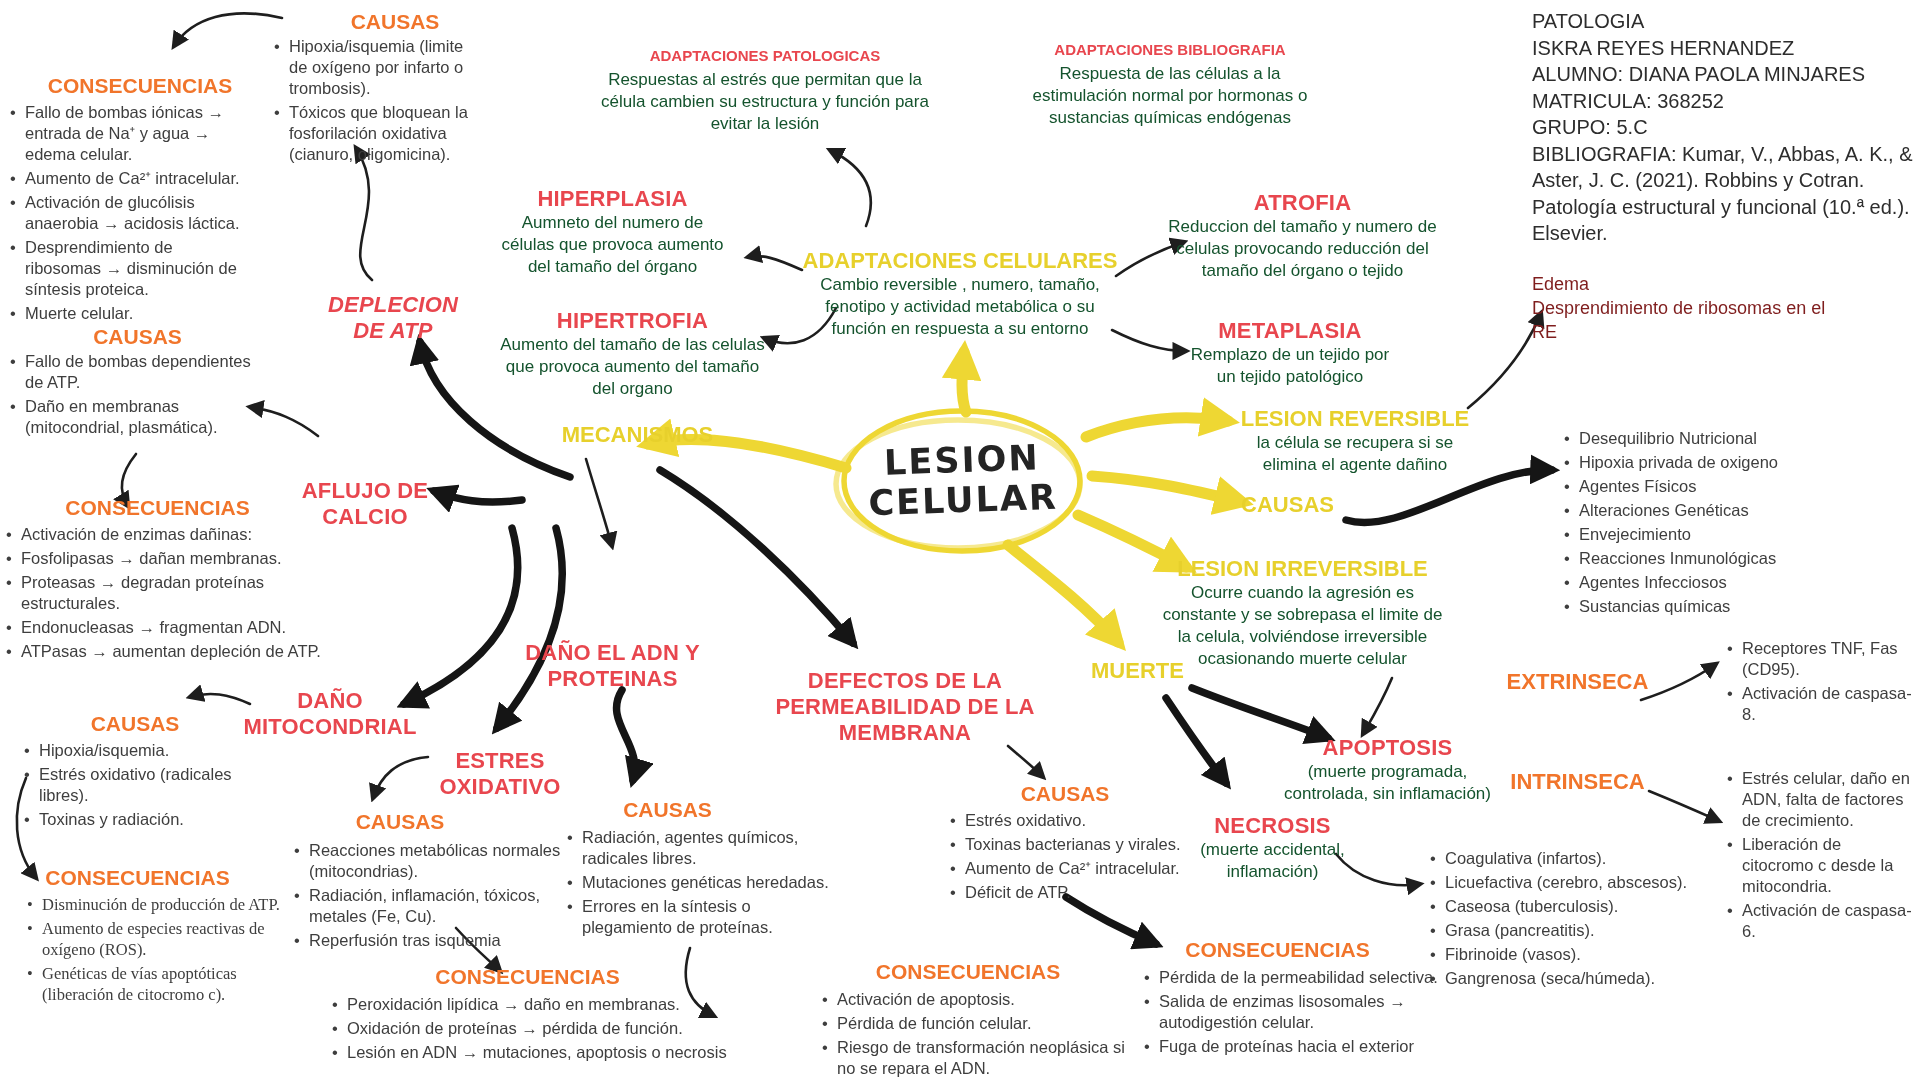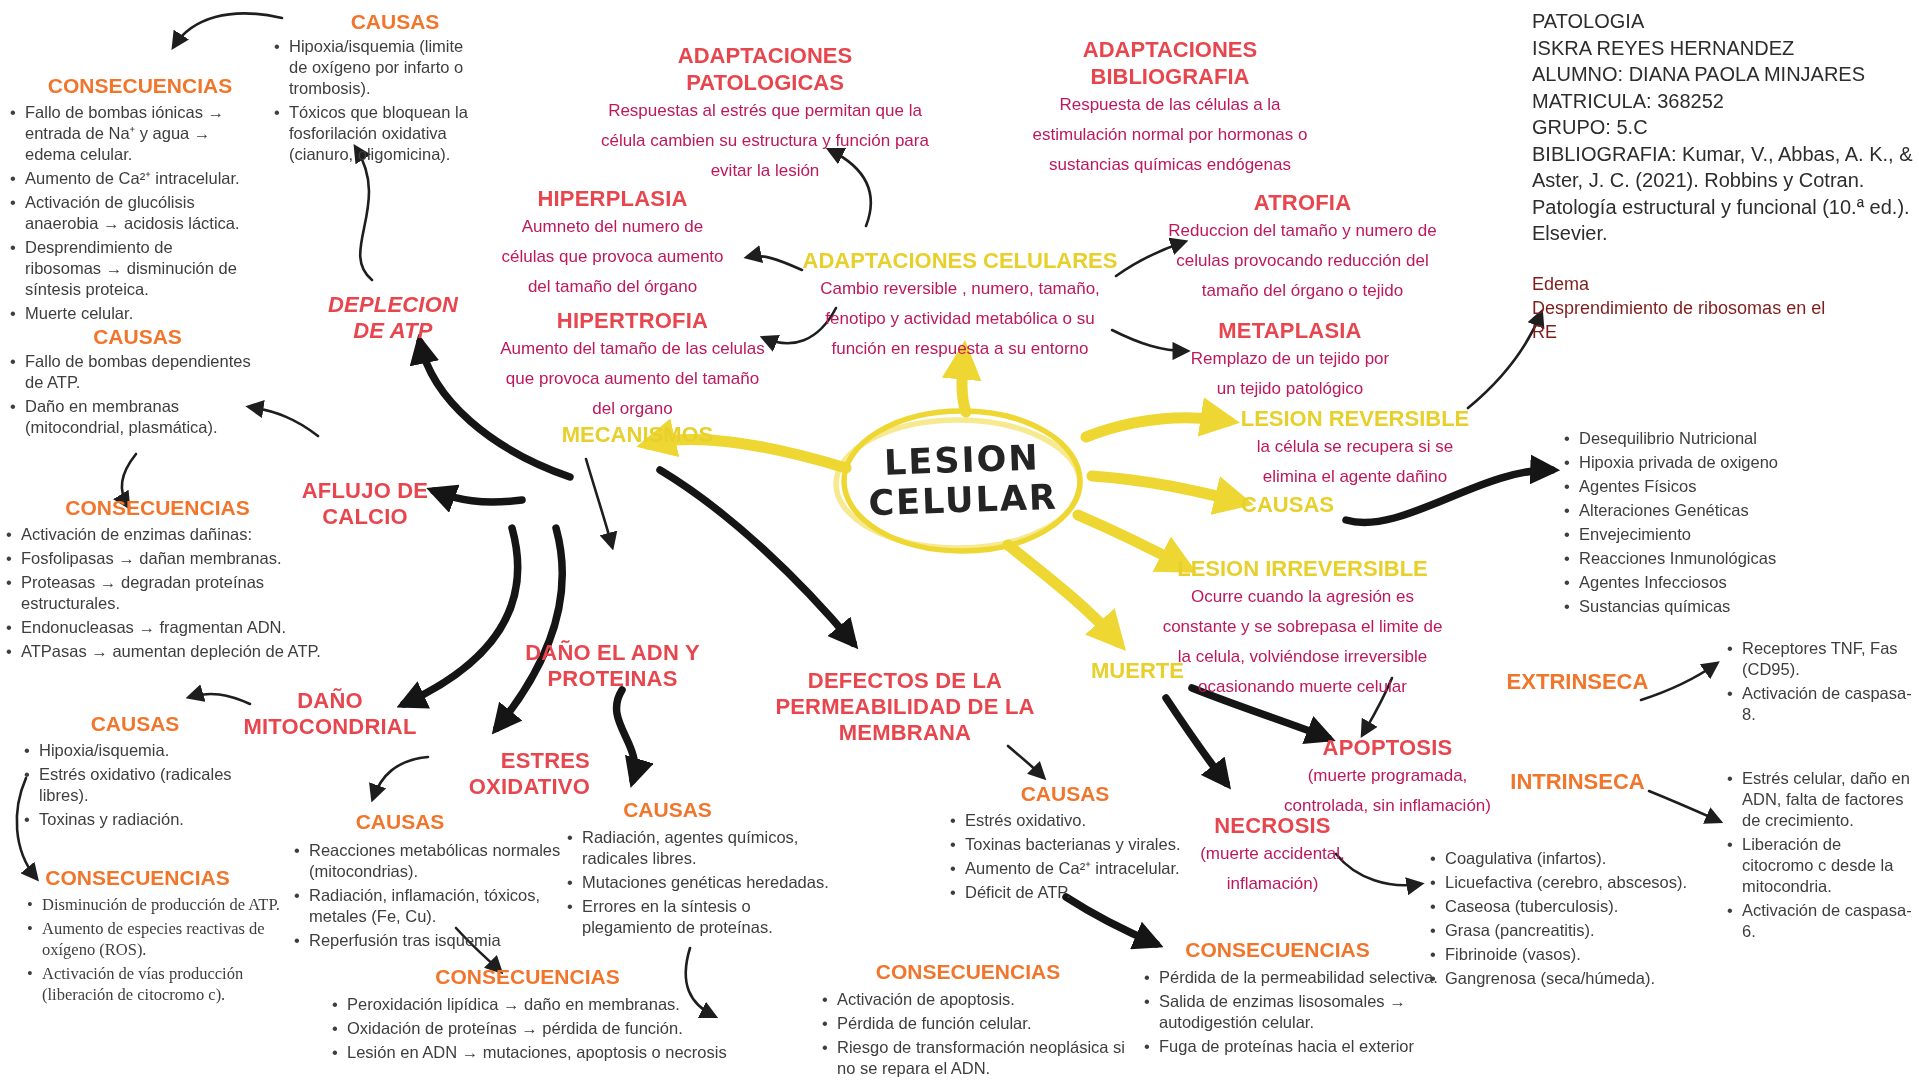--- a/index.html
+++ b/index.html
@@ -1,24 +1,24 @@
 <!DOCTYPE html>
 <html><head>
 <meta charset="utf-8">
 <style>
   html,body{margin:0;padding:0;background:#ffffff;}
   #canvas{position:relative;width:1919px;height:1080px;background:#ffffff;overflow:hidden;
           font-family:"Liberation Sans",sans-serif;color:#3e3e3e;}
   .node{position:absolute;}
   .ctr{text-align:center;}
   .h-red{color:#e8464e;font-weight:800;font-size:22px;line-height:26px;letter-spacing:.2px;}
-  .h-red-lg{color:#e8464e;font-weight:800;font-size:22px;line-height:27px;}
+  .h-red-lg{color:#e8464e;font-weight:800;font-size:15px;line-height:27px;}
   .h-orange{color:#f1752b;font-weight:800;font-size:21px;line-height:24px;}
   .h-yellow{color:#e7d02c;font-weight:800;font-size:22px;line-height:26px;}
-  .body-txt{font-size:17px;line-height:30px;color:#be185d;}
+  .body-txt{font-size:17px;line-height:22px;color:#14532d;}
   ul.blist{margin:0;padding:0;list-style:none;}
   ul.blist li{position:relative;padding-left:17px;font-size:16.5px;line-height:21px;margin-bottom:3px;color:#3e3e3e;}
   ul.blist li::before{content:"\2022";position:absolute;left:2px;top:0;}
   .hdr{font-size:20px;line-height:26.5px;color:#2d2d2d;}
   .note{font-size:18px;line-height:24px;color:#7f1d1d;}
   .center-title{font-family:"DejaVu Sans",sans-serif;font-weight:900;font-size:35px;line-height:40px;
                 color:#242424;letter-spacing:2px;transform:rotate(-2deg);}
   svg.arrows{position:absolute;left:0;top:0;}
   .pt{stroke:#1e1e1e;stroke-width:2.6;fill:none;stroke-linecap:round;}
   .pT{stroke:#151515;stroke-width:7.5;fill:none;stroke-linecap:round;}
@@ -127,24 +127,24 @@
   <ul class="blist node" style="left:22px;top:740px;width:215px;">
     <li>Hipoxia/isquemia.</li>
     <li>Estrés oxidativo (radicales libres).</li>
     <li>Toxinas y radiación.</li>
   </ul>
 
   <div class="node h-orange ctr" style="left:35px;top:866px;width:205px;">CONSECUENCIAS</div>
   <ul class="blist node" style="left:25px;top:894px;width:255px;font-family:Liberation Serif, serif;">
     <li>Disminución de producción de ATP.</li>
     <li>Aumento de especies reactivas de oxígeno (ROS).</li>
-    <li>Activación de vías producción (liberación de citocromo c).</li>
-  </ul>
-
-  <div class="node h-red ctr" style="left:380px;top:748px;width:210px;text-align:right;">ESTRES OXIDATIVO</div>
+    <li>Genéticas de vías apoptóticas (liberación de citocromo c).</li>
+  </ul>
+
+  <div class="node h-red ctr" style="left:395px;top:748px;width:210px;">ESTRES OXIDATIVO</div>
 
   <div class="node h-orange ctr" style="left:330px;top:810px;width:140px;">CAUSAS</div>
   <ul class="blist node" style="left:292px;top:840px;width:270px;">
     <li>Reacciones metabólicas normales (mitocondrias).</li>
     <li>Radiación, inflamación, tóxicos, metales (Fe, Cu).</li>
     <li>Reperfusión tras isquemia</li>
   </ul>
 
   <div class="node h-orange ctr" style="left:420px;top:965px;width:215px;">CONSECUENCIAS</div>
   <ul class="blist node" style="left:330px;top:994px;width:400px;">

